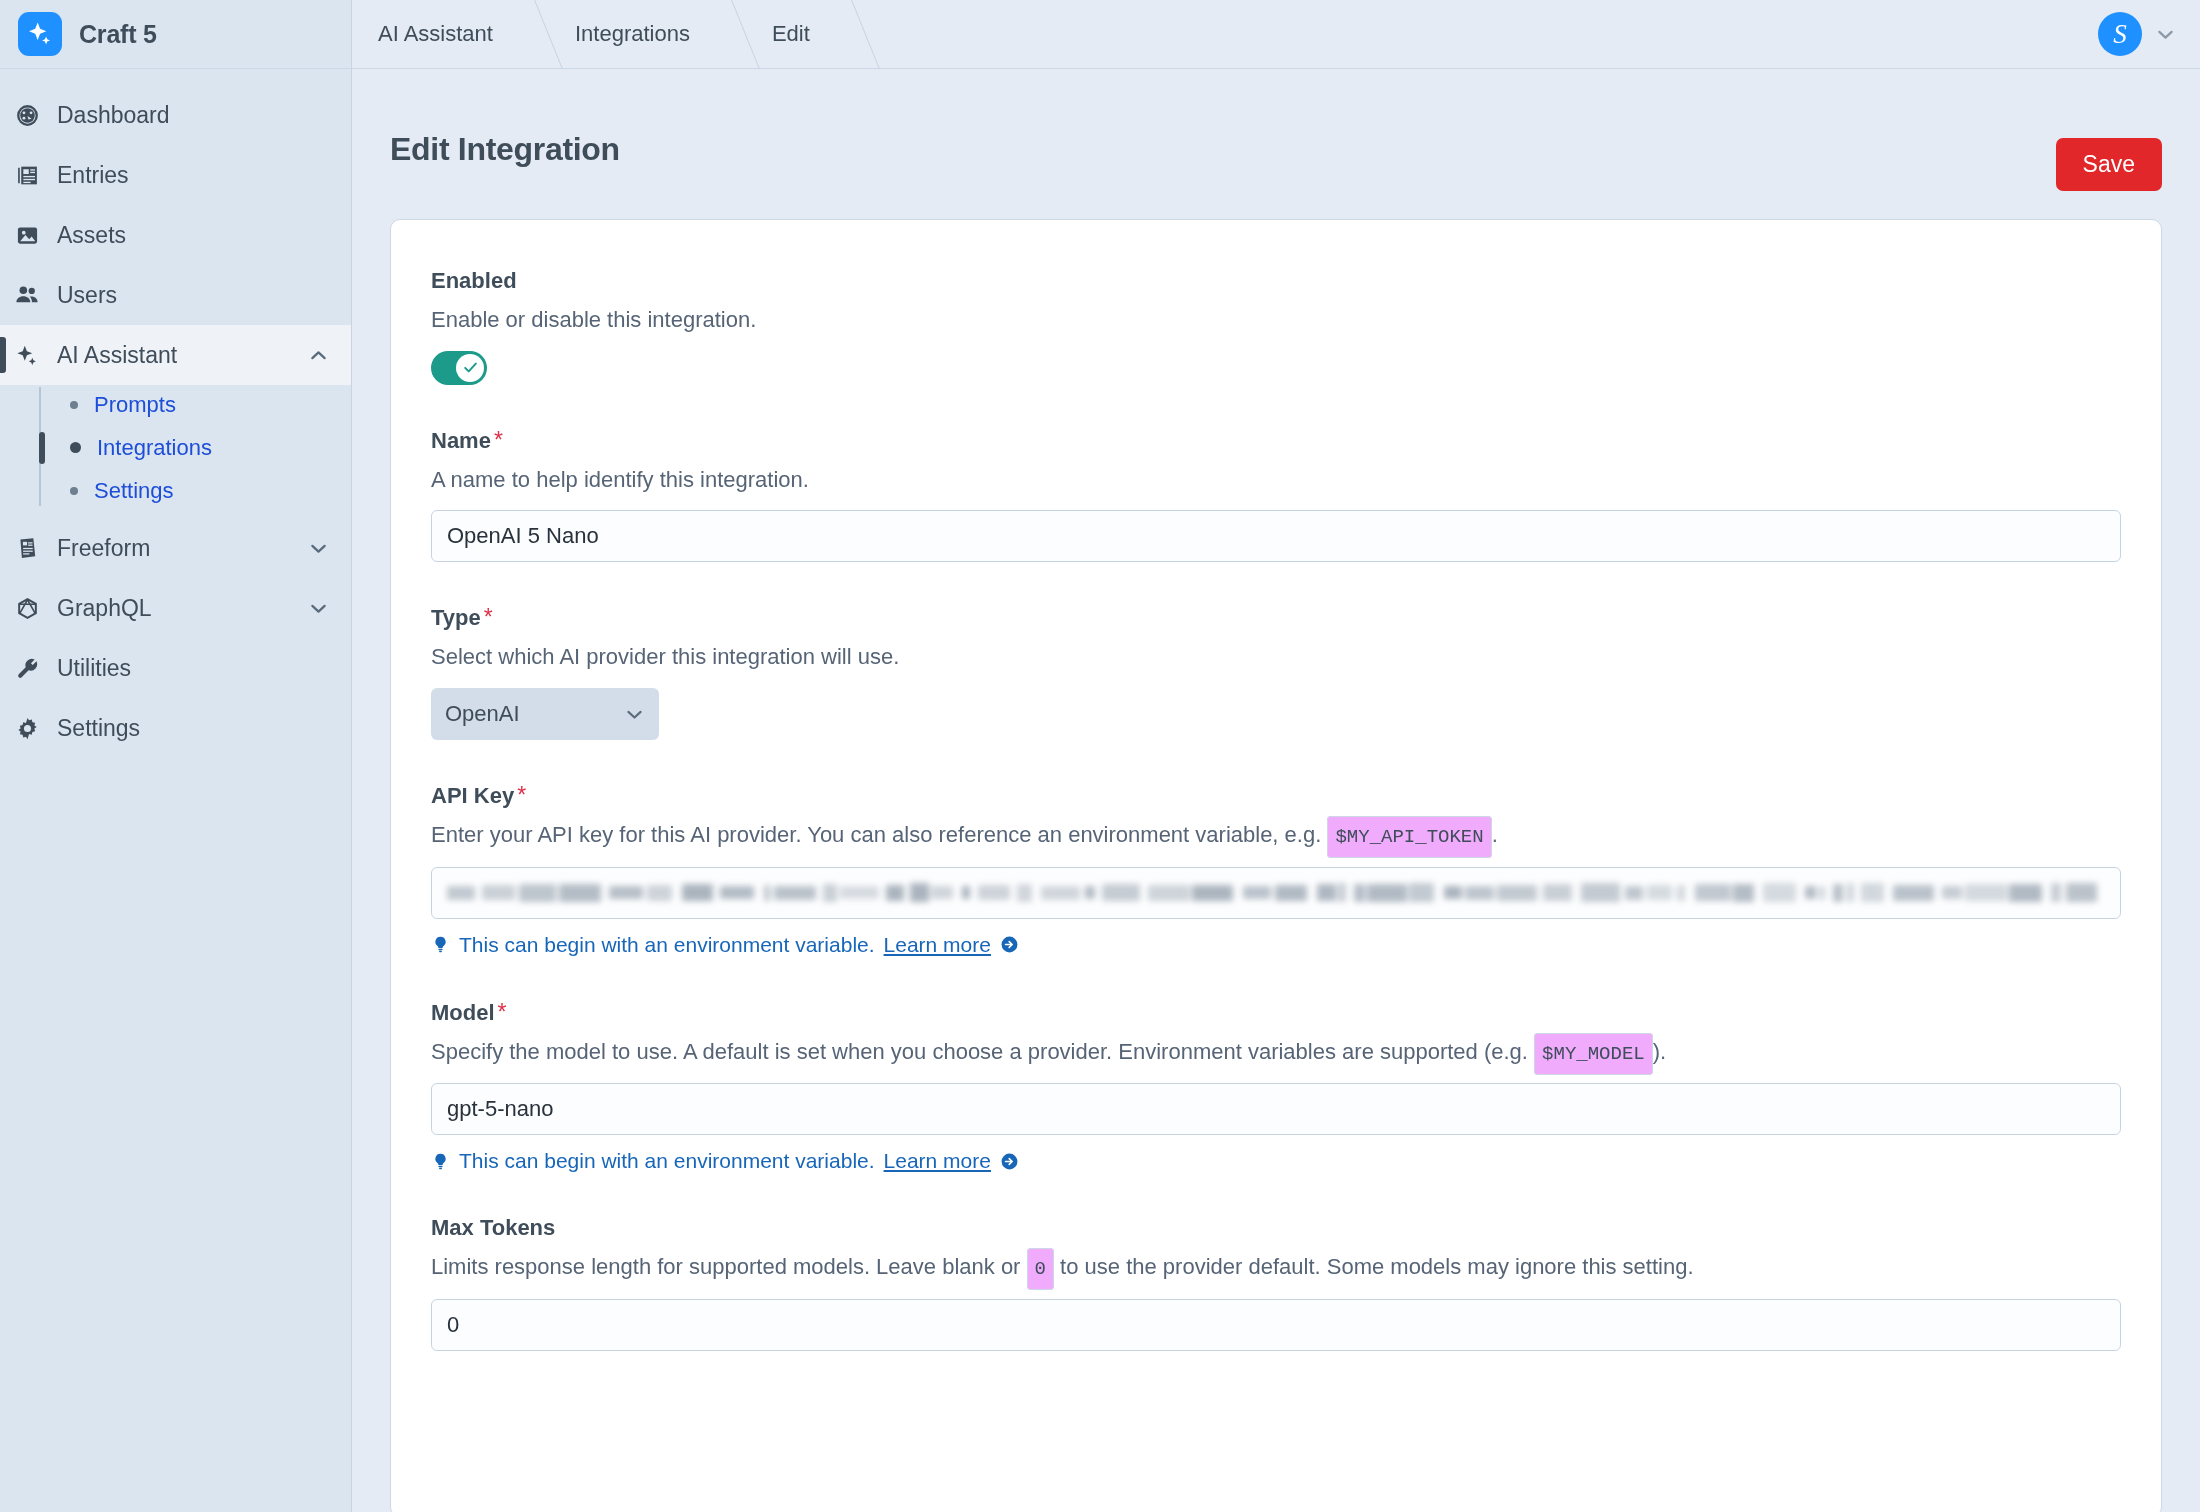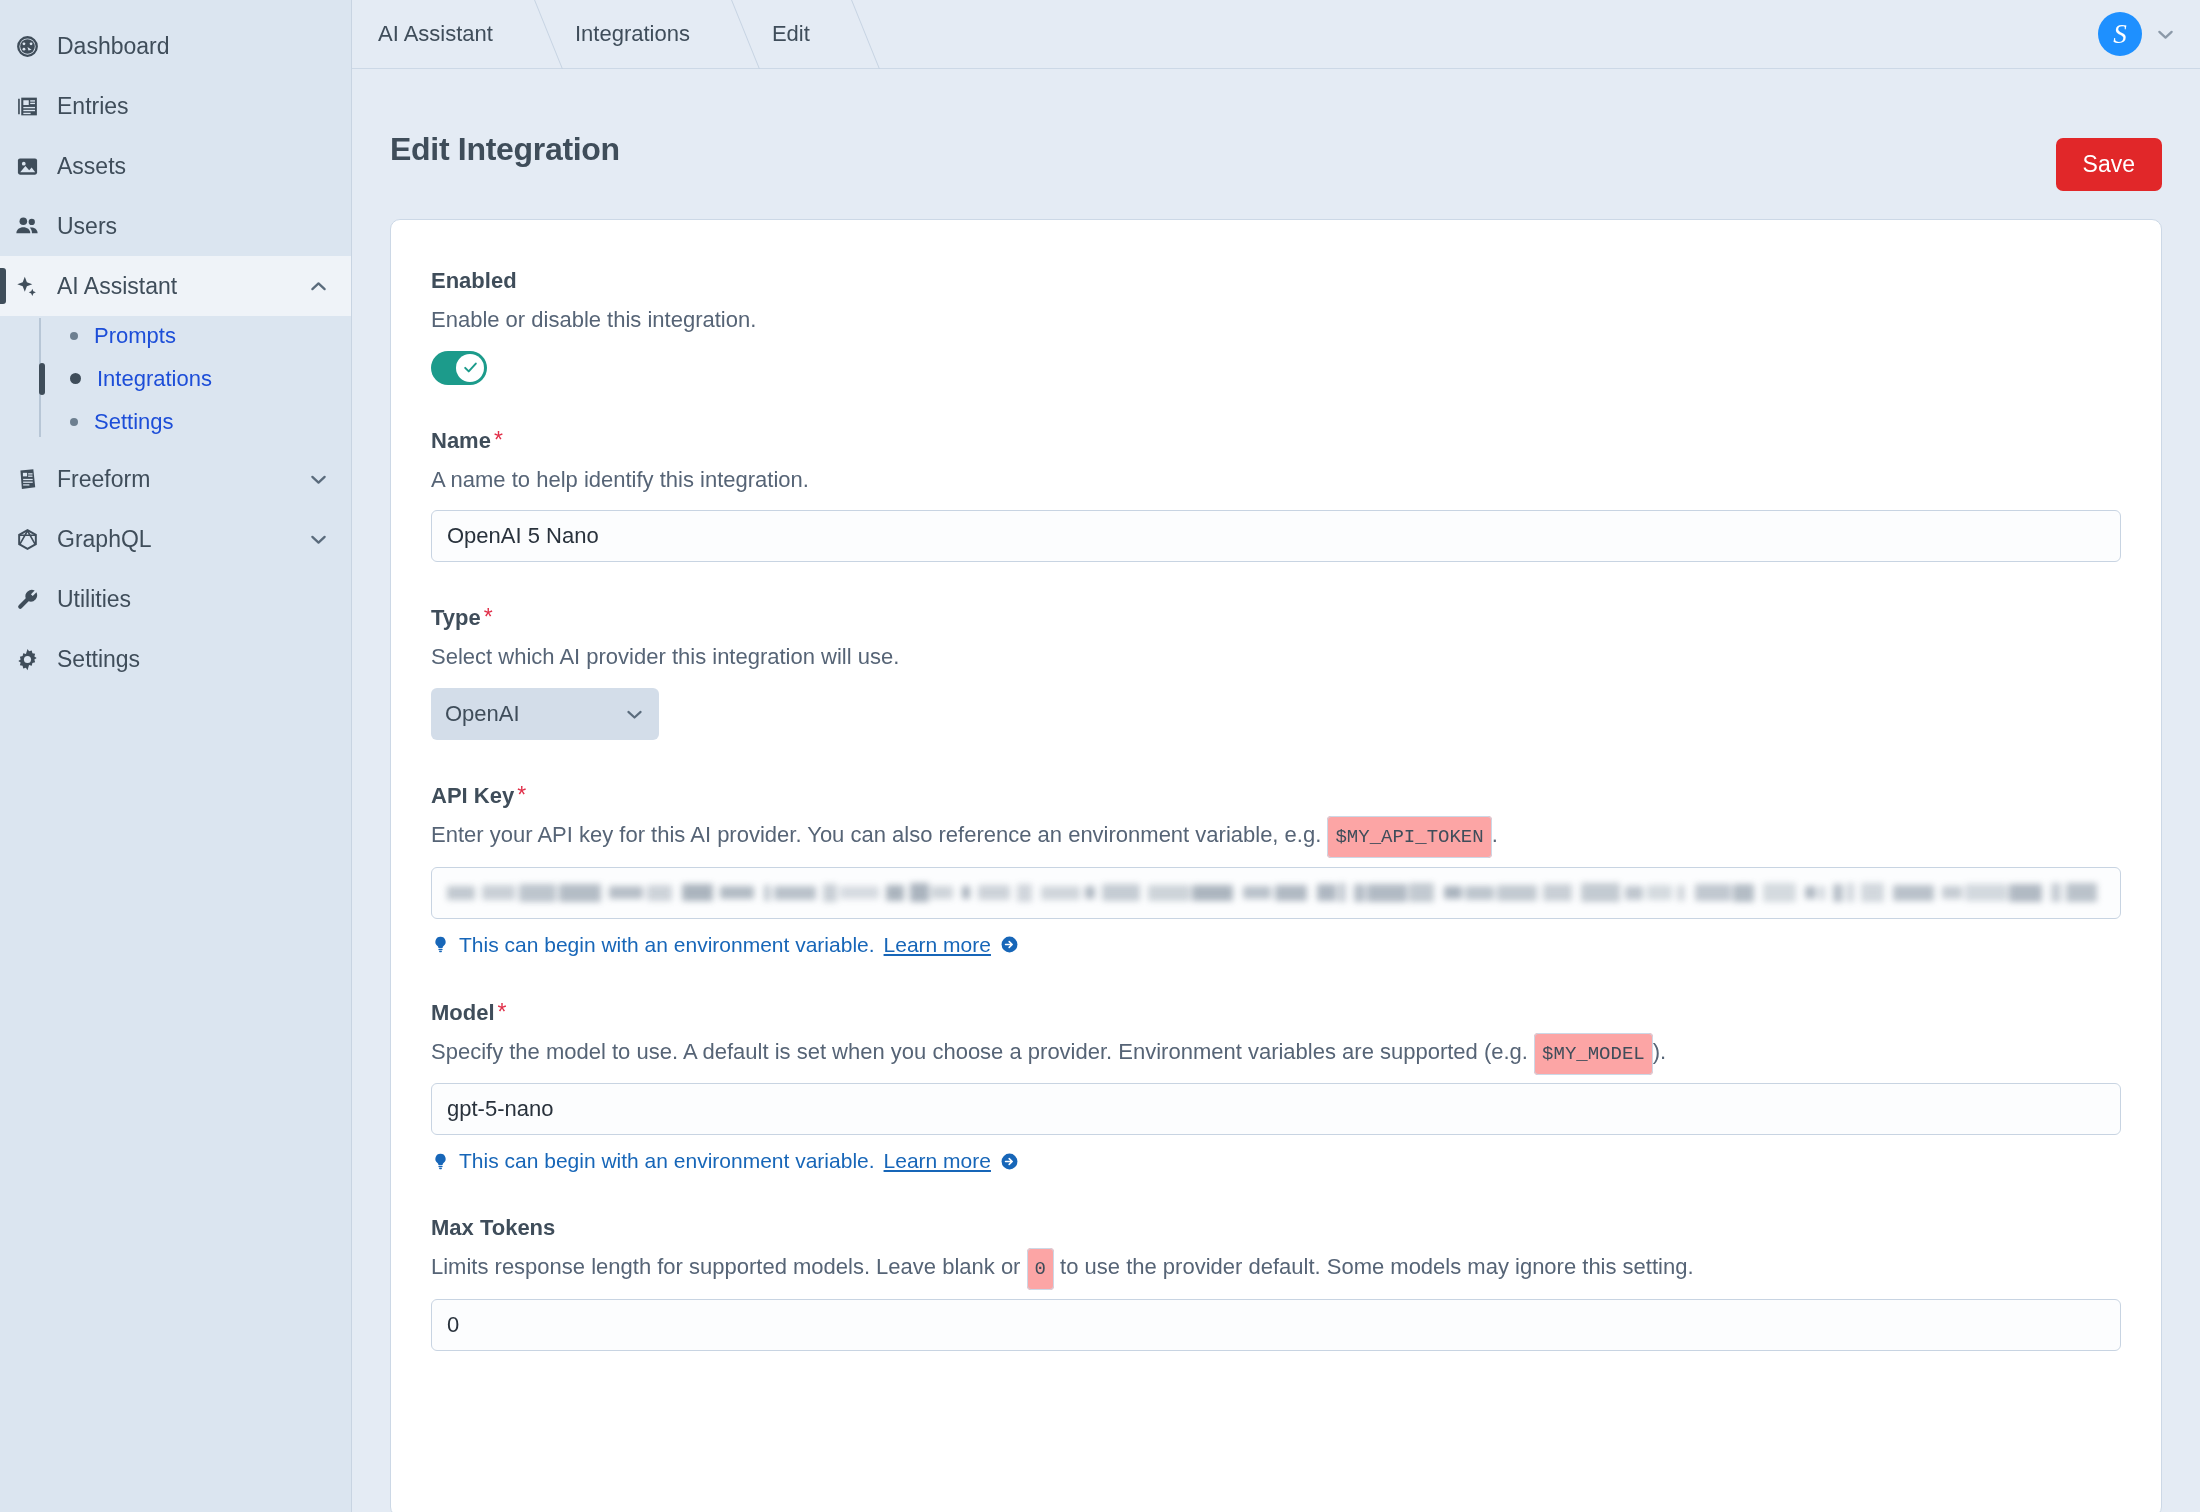--- a/index.html
+++ b/index.html
@@ -267,21 +267,21 @@
   .field-instructions {
     font-size: 22px;
     color: #566476;
     margin-bottom: 16px;
     line-height: 1.35;
   }
 
   code.tok {
     font-family: "Liberation Mono", monospace;
     font-size: 19px;
-    background: #fca5a5;
+    background: #f0abfc;
     border: 1px solid #ccd8e6;
     border-radius: 4px;
     padding: 9px 7px;
     color: #3f4d5a;
     vertical-align: baseline;
   }
 
   .text-input {
     display: block;
     width: 100%;
@@ -368,20 +368,29 @@
   }
   .hint .arrow { display: flex; align-items: center; color: #1766b8; }
 </style>
 </head>
 <body>
 
 <div class="app">
 
   <aside class="sidebar">
 
+    <div class="brand">
+      <div class="brand-logo">
+        <svg width="28" height="28" viewBox="0 0 24 24" fill="#fff">
+          <path d="M10 2.2 L12.1 7.6 L17.4 9.7 L12.1 11.8 L10 17.2 L7.9 11.8 L2.6 9.7 L7.9 7.6 Z"></path>
+          <path d="M17.2 14.1 L18.2 16.5 L20.6 17.5 L18.2 18.5 L17.2 20.9 L16.2 18.5 L13.8 17.5 L16.2 16.5 Z"></path>
+        </svg>
+      </div>
+      <div class="brand-name">Craft 5</div>
+    </div>
 
     <nav class="nav">
 
       <div class="nav-item">
         <span class="nav-icon">
           <svg width="25" height="25" viewBox="0 0 24 24" fill="currentColor">
             <path d="M12 2a10 10 0 1 0 0 20 10 10 0 0 0 0-20zm0 2.2a7.8 7.8 0 0 1 7.8 7.8 7.8 7.8 0 0 1-7.8 7.8A7.8 7.8 0 0 1 4.2 12 7.8 7.8 0 0 1 12 4.2z"></path>
             <circle cx="12" cy="12" r="7"></circle>
             <circle cx="8.6" cy="9.4" r="1.35" fill="#dbe5f0"></circle>
             <circle cx="15.4" cy="9.4" r="1.35" fill="#dbe5f0"></circle>

